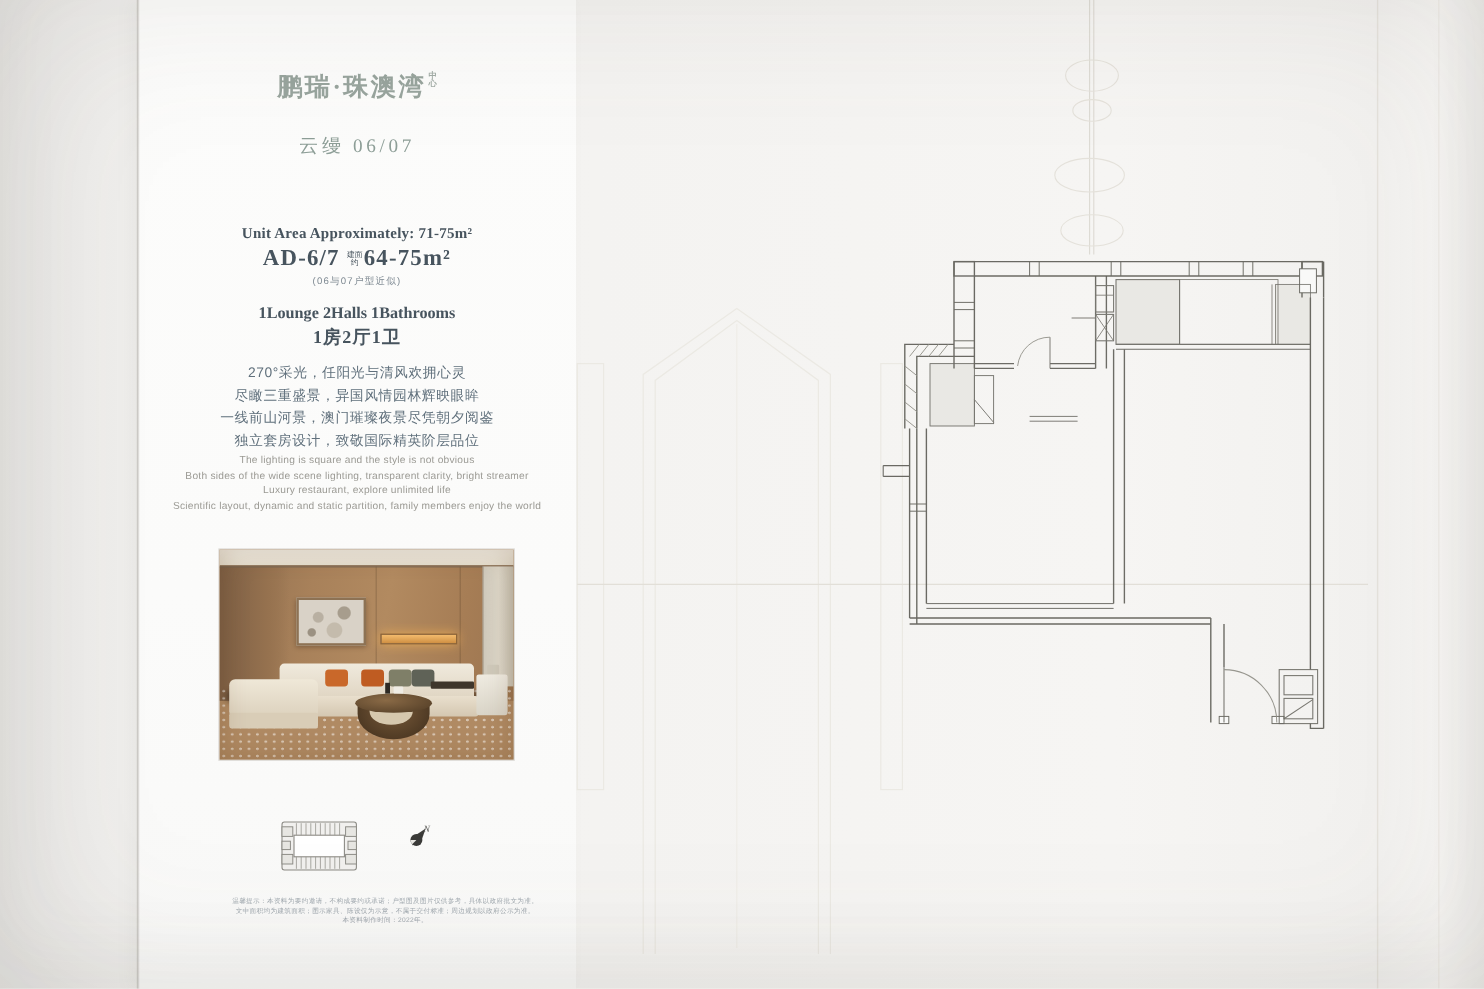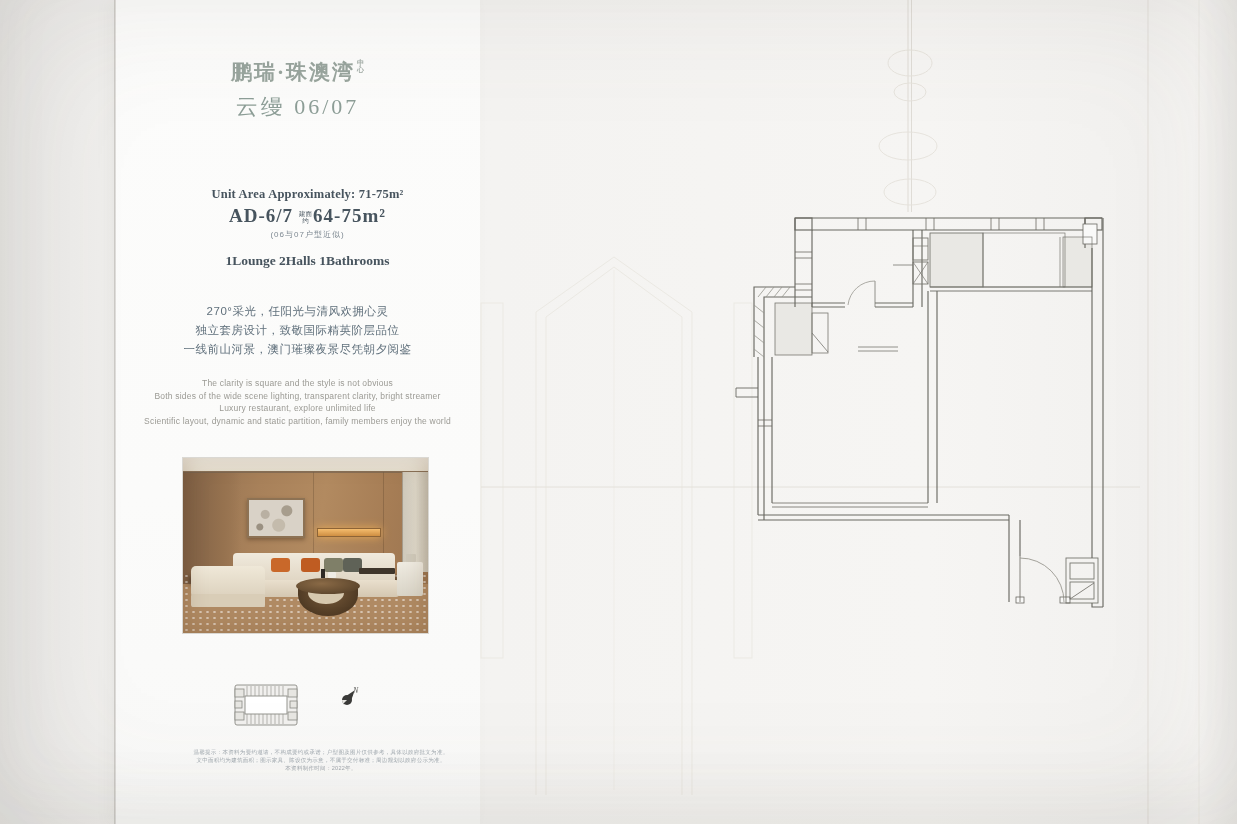--- a/index.html
+++ b/index.html
@@ -20,23 +20,23 @@
     box-shadow:-1px 0 0 rgba(150,145,138,.35), 1px 0 0 rgba(150,145,138,.28) inset,
                -6px 0 14px rgba(120,115,105,.06);
   }
   .panel-inner{ position:absolute; inset:0;text-decoration:underline; }
   .brand{ position:absolute; top:58px; left:0; width:100%; text-align:center; color:#9aa59e; }
   .logo-cn{ font-family:"Liberation Serif","DejaVu Serif",serif; font-size:21px; letter-spacing:2px; font-weight:600; color:#98a49d; }
   .logo-suffix{ display:inline-block; width:1em; font-size:7px; line-height:7px; word-break:break-all;
     vertical-align:top; margin-left:2px; transform:translateY(2px); letter-spacing:0; color:#a2aca6;}
   .logo-en{ margin-top:11px; font-family:"Liberation Serif","DejaVu Serif",serif; font-size:16px;
     letter-spacing:9px; color:#a8b1ab; padding-left:9px;}
-  .unit-title{ margin-top:6px; font-family:"Liberation Serif","DejaVu Serif",serif; font-size:22px;
+  .unit-title{ margin-top:26px; font-family:"Liberation Serif","DejaVu Serif",serif; font-size:16px;
     letter-spacing:3px; color:#8d9e97; font-weight:500;}
-  .specs{ position:absolute; top:187px; left:10px; width:100%; text-align:center; color:#47545e;
+  .specs{ position:absolute; top:187px; left:0; width:100%; text-align:center; color:#47545e;
     font-family:"Liberation Serif","DejaVu Serif",serif;}
   .area-en{ font-size:12.5px; font-weight:700; letter-spacing:.2px; }
   .area-main{ margin-top:3px; font-size:19px; font-weight:700; letter-spacing:1px;}
   .area-prefix{ display:inline-block; width:2em; font-size:6.5px; line-height:7px; word-break:break-all;
     vertical-align:middle; transform:translateY(-1px); font-weight:400; letter-spacing:0; margin:0 1px 0 6px;}
   .area-note{ margin-top:2px; font-size:8px; color:#7e8992; letter-spacing:1px; font-family:"Liberation Sans",sans-serif;}
   .layout-en{ margin-top:13px; font-size:13.5px; font-weight:700; }
   .layout-cn{ margin-top:3px; font-size:15px; font-weight:700; letter-spacing:1px;}
   .desc-cn{ position:absolute; top:302px; left:0; width:100%; text-align:center;
     font-size:11.5px; line-height:19px; color:#60707c; letter-spacing:.5px;}
@@ -202,30 +202,32 @@
     <div class="brand">
       <div class="logo-cn"><span>鹏瑞·珠澳湾</span><span class="logo-suffix">中心</span></div>
       <div class="unit-title">云缦 06/07</div>
     </div>
 
     <div class="specs">
       <div class="area-en">Unit Area Approximately: 71-75m²</div>
       <div class="area-main"><span>AD-6/7</span><span class="area-prefix">建面约</span><span>64-75m²</span></div>
       <div class="area-note">(06与07户型近似)</div>
       <div class="layout-en">1Lounge 2Halls 1Bathrooms</div>
+      <div class="layout-cn">1房2厅1卫</div>
     </div>
 
     <div class="desc-cn">
       <div>270°采光，任阳光与清风欢拥心灵</div>
+      <div>尽瞰三重盛景，异国风情园林辉映眼眸</div>
+      <div>一线前山河景，澳门璀璨夜景尽凭朝夕阅鉴</div>
       <div>独立套房设计，致敬国际精英阶层品位</div>
-      <div>一线前山河景，澳门璀璨夜景尽凭朝夕阅鉴</div>
     </div>
 
     <div class="desc-en">
-      <div>The clarity is square and the style is not obvious</div>
+      <div>The lighting is square and the style is not obvious</div>
       <div>Both sides of the wide scene lighting, transparent clarity, bright streamer</div>
       <div>Luxury restaurant, explore unlimited life</div>
       <div>Scientific layout, dynamic and static partition, family members enjoy the world</div>
     </div>
 
     <div class="photo">
       <div class="ph ph-wall"></div>
       <div class="ph ph-wall-corner"></div>
       <div class="ph ph-seam" style="left:130px"></div>
       <div class="ph ph-seam" style="left:200px"></div>

